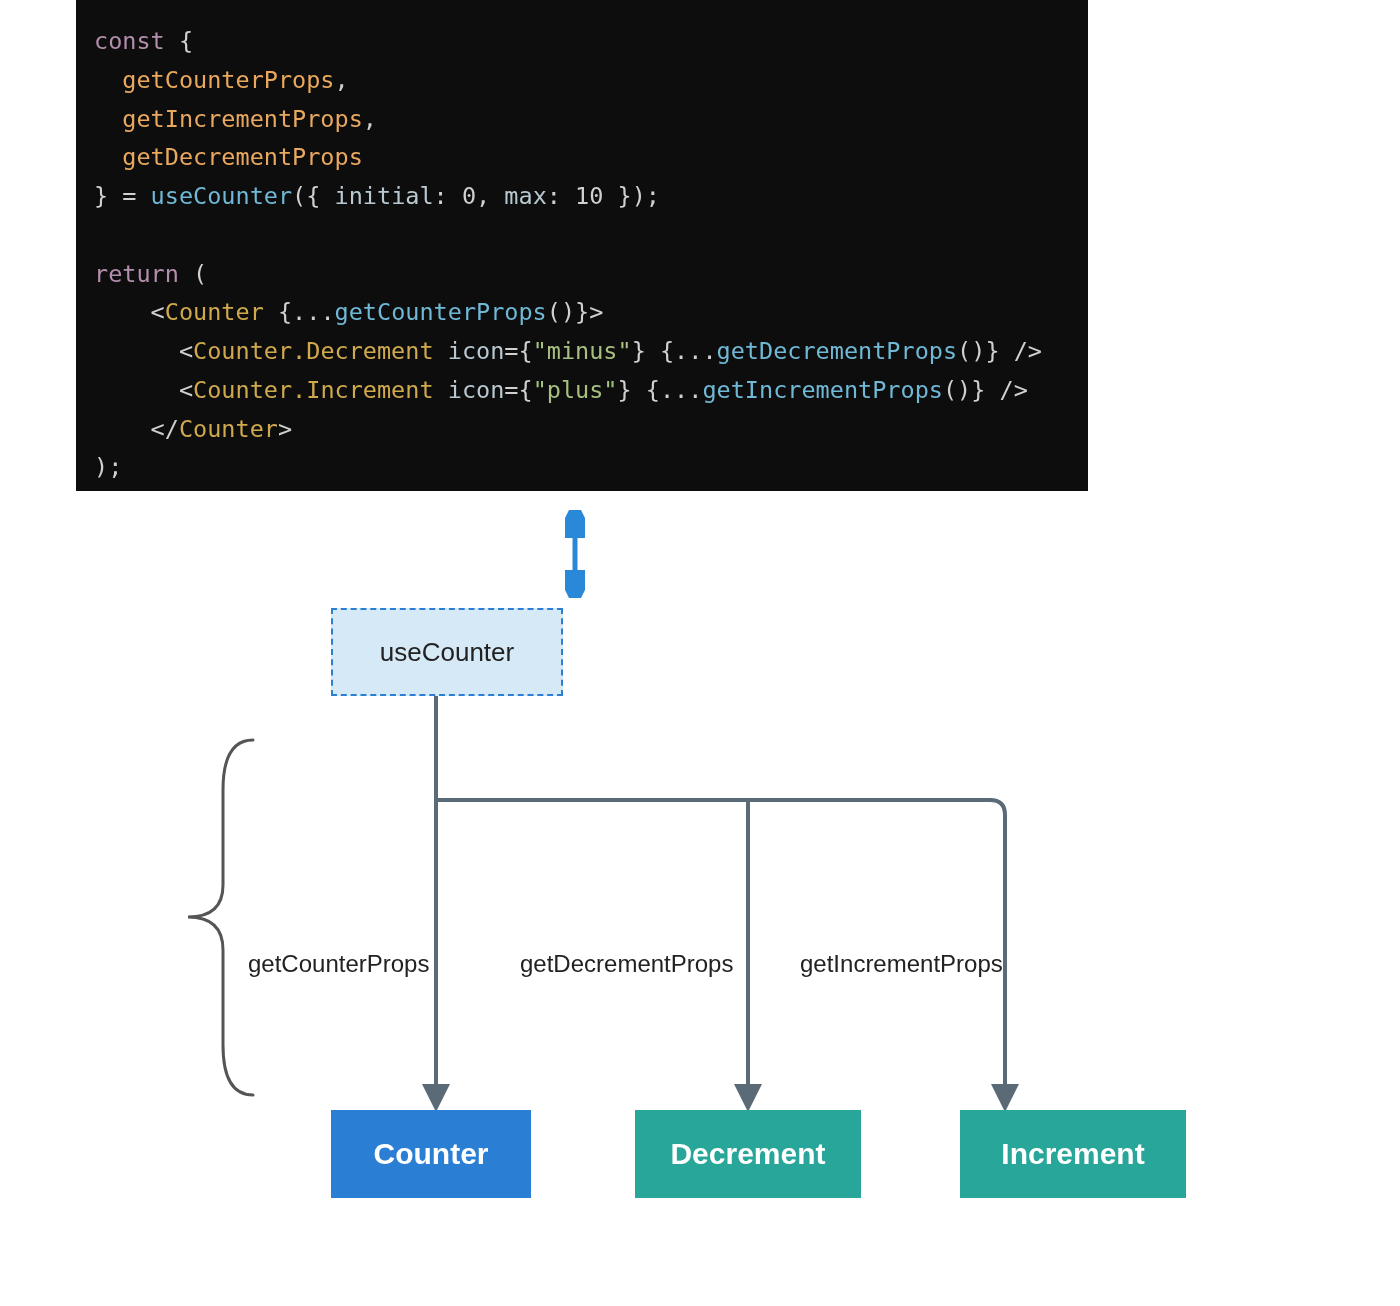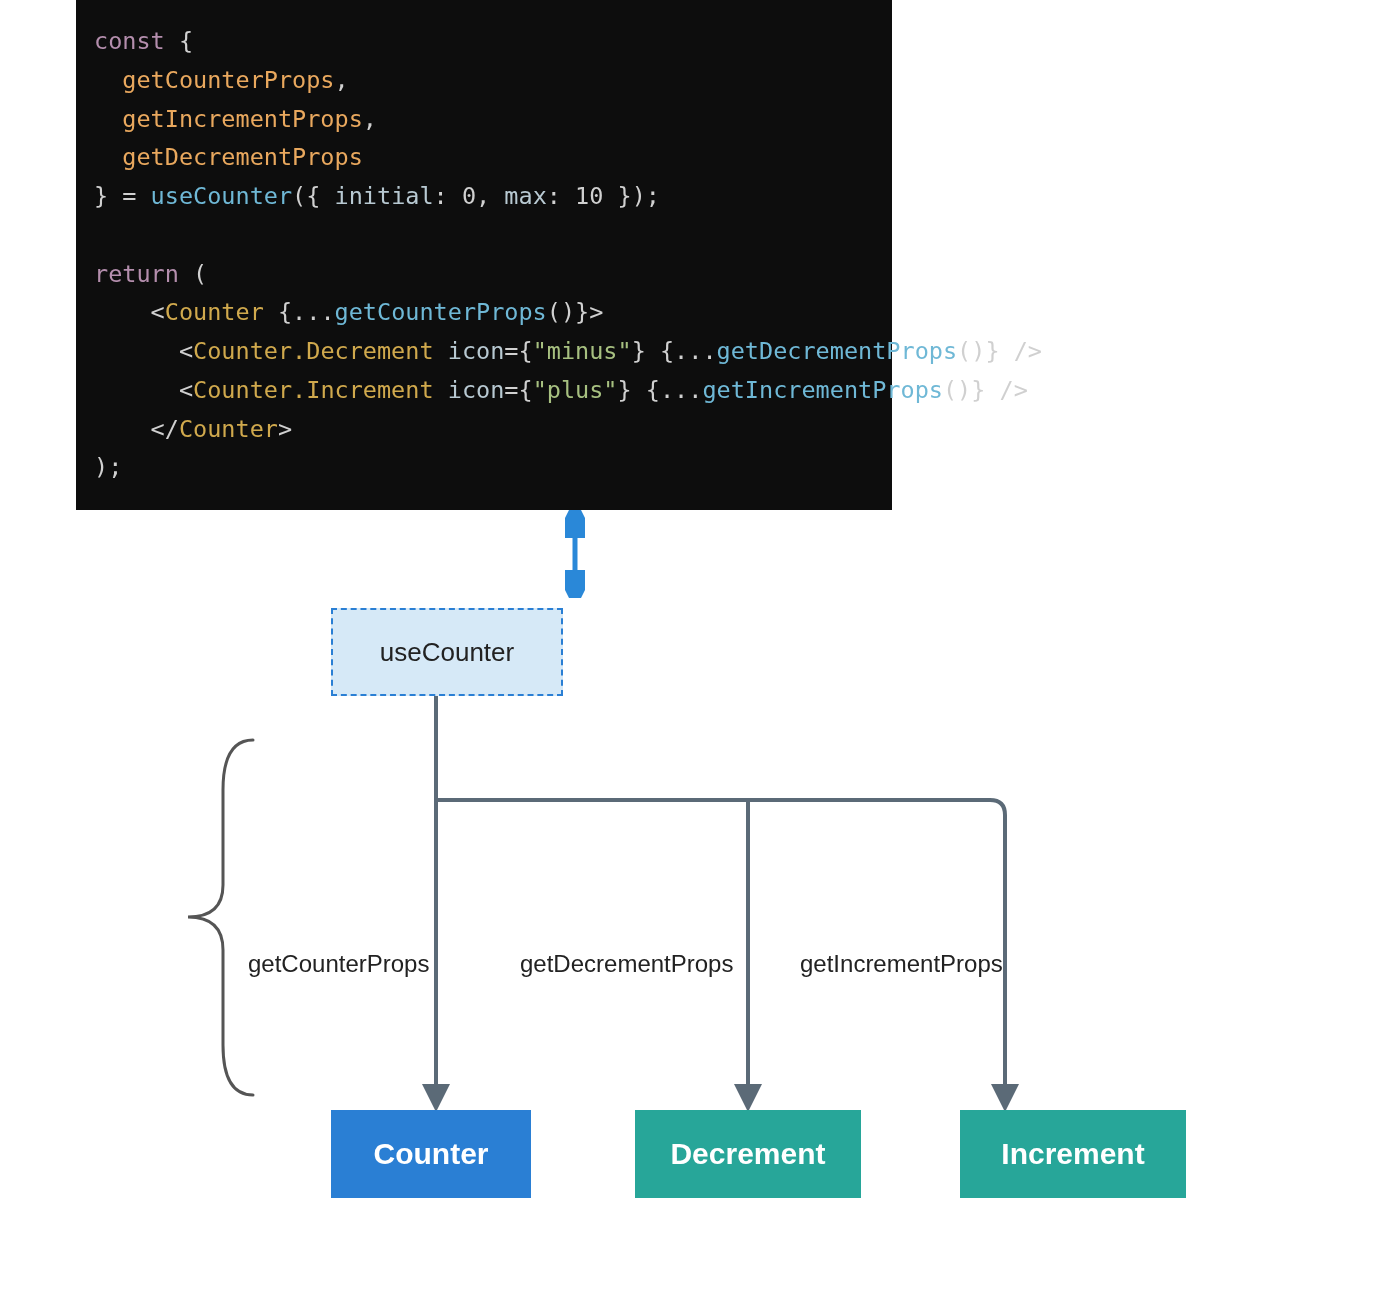--- a/index.html
+++ b/index.html
@@ -9,23 +9,23 @@
     width: 1400px;
     height: 1306px;
     position: relative;
   }
 
   
   .code-block {
     position: absolute;
     left: 76px;
     top: 0;
-    width: 816px;
+    width: 1012px;
     background: #0d0d0d;
-    padding: 22px 18px 23px 18px;
+    padding: 22px 18px 4px 18px;
     font-family: ui-monospace, SFMono-Regular, Menlo, Consolas, monospace;
     font-size: 23.5px;
     line-height: 1.65;
     color: #d0d0d0;
     white-space: pre;
   }
   .tok-kw    { color: #b48ead; }          
   .tok-punc  { color: #d0d0d0; }          
   .tok-ident { color: #e9a85e; }          
   .tok-call  { color: #6fb8d6; }          

